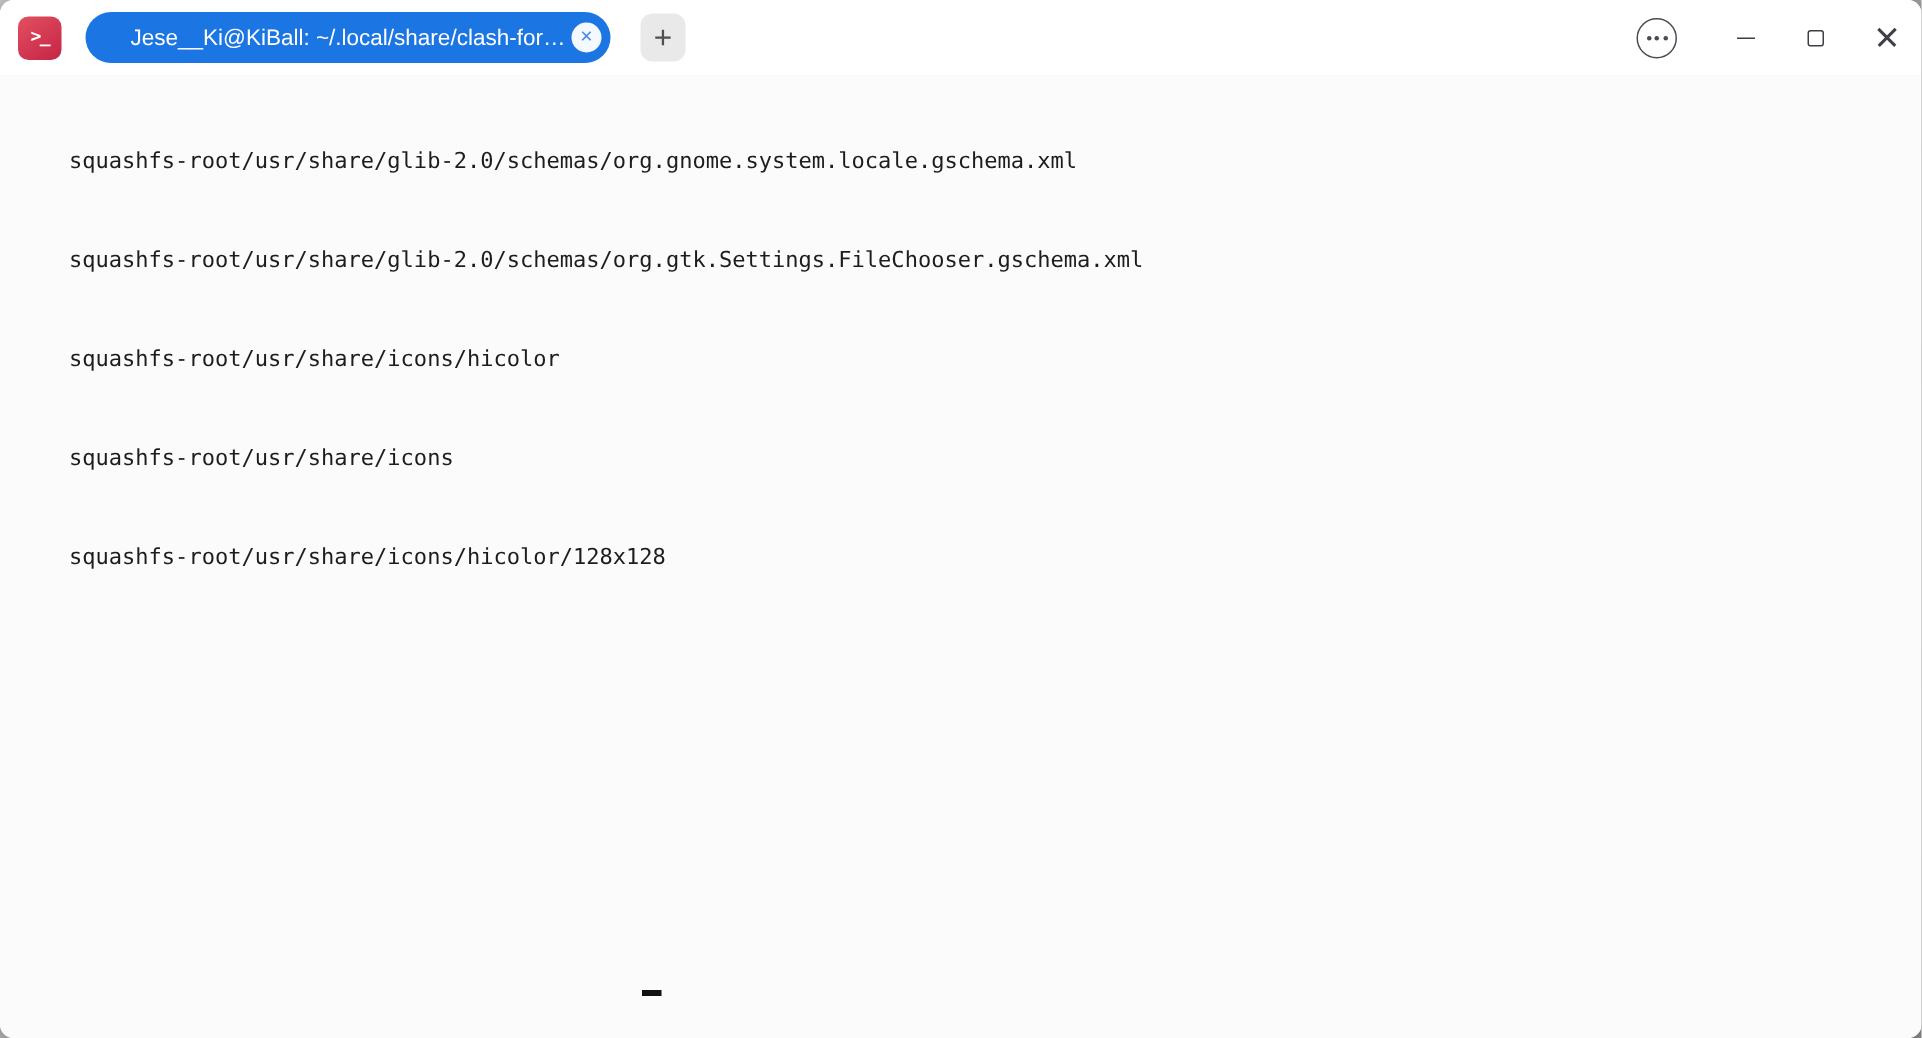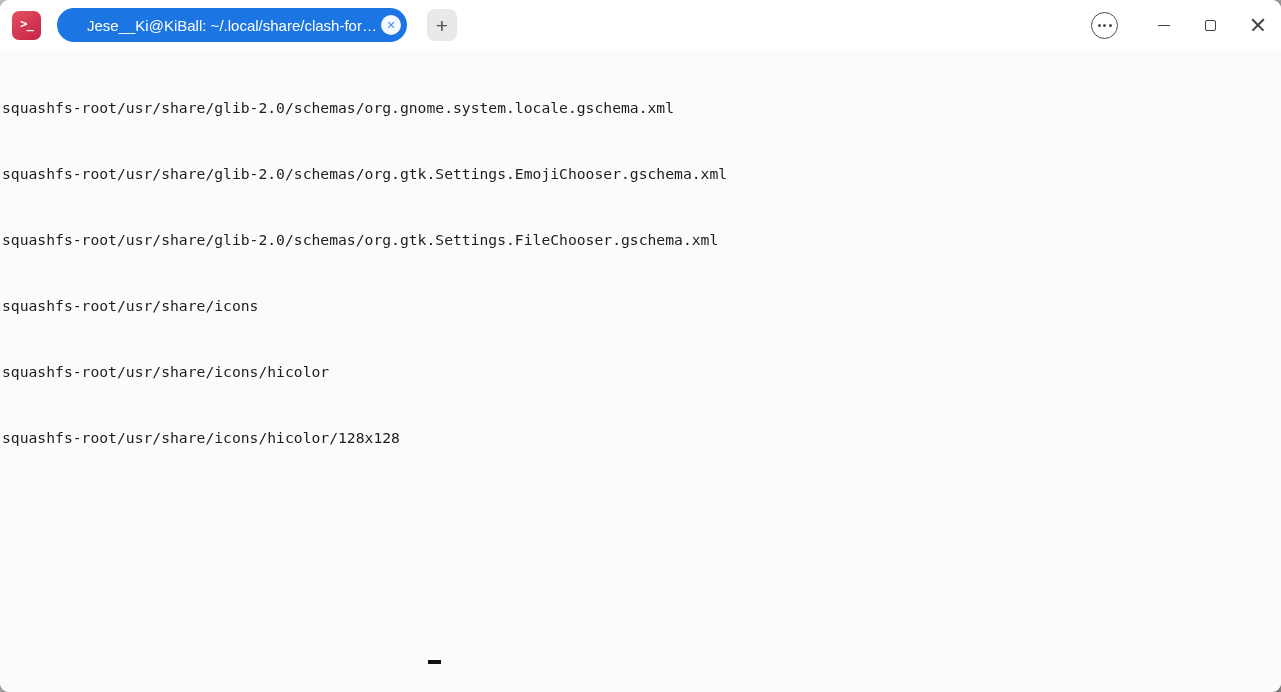--- a/index.html
+++ b/index.html
@@ -91,21 +91,21 @@
     background: #fbfbfb;
     font-family: "DejaVu Sans Mono", monospace;
     font-size: 14.7px;
     line-height: 22px;
     color: #1d1d1d;
     padding: 3px 0 0 2px;
     white-space: pre;
     position: relative;
     overflow: hidden;
   }
-  .terminal .line { height: 22px; }
+  .terminal .line { height: 22px; margin-left: 44px; }
   .stray-underscore {
     position: absolute;
     left: 428px; top: 610px;
     width: 13px; height: 4px;
     background: #111;
   }
 </style>
 </head>
 <body>
 
@@ -141,24 +141,23 @@
     <div class="cap-btn">
       <div class="max-glyph"></div>
     </div>
     <div class="cap-btn">
       <div class="close-glyph"></div>
     </div>
   </div>
 
   <div class="terminal">
     <div class="line">squashfs-root/usr/share/glib-2.0/schemas/org.gnome.system.locale.gschema.xml</div>
-    <div class="line">squashfs-root/usr/share/glib-2.0/schemas/org.gtk.Settings.EmojiChooser.gschema.xml</div>
     <div class="line">squashfs-root/usr/share/glib-2.0/schemas/org.gtk.Settings.FileChooser.gschema.xml</div>
+    <div class="line">squashfs-root/usr/share/icons/hicolor</div>
     <div class="line">squashfs-root/usr/share/icons</div>
-    <div class="line">squashfs-root/usr/share/icons/hicolor</div>
     <div class="line">squashfs-root/usr/share/icons/hicolor/128x128</div>
     
     
     
     
     
     
     
     
     

